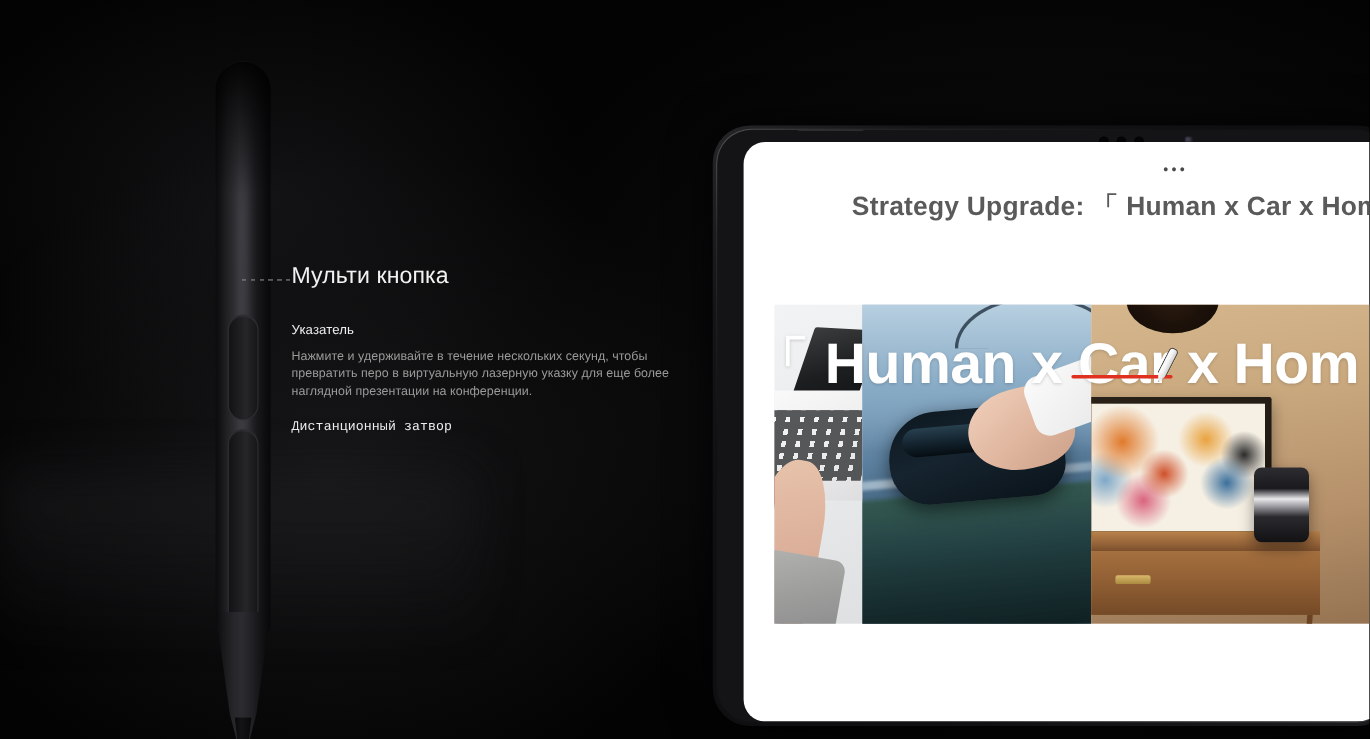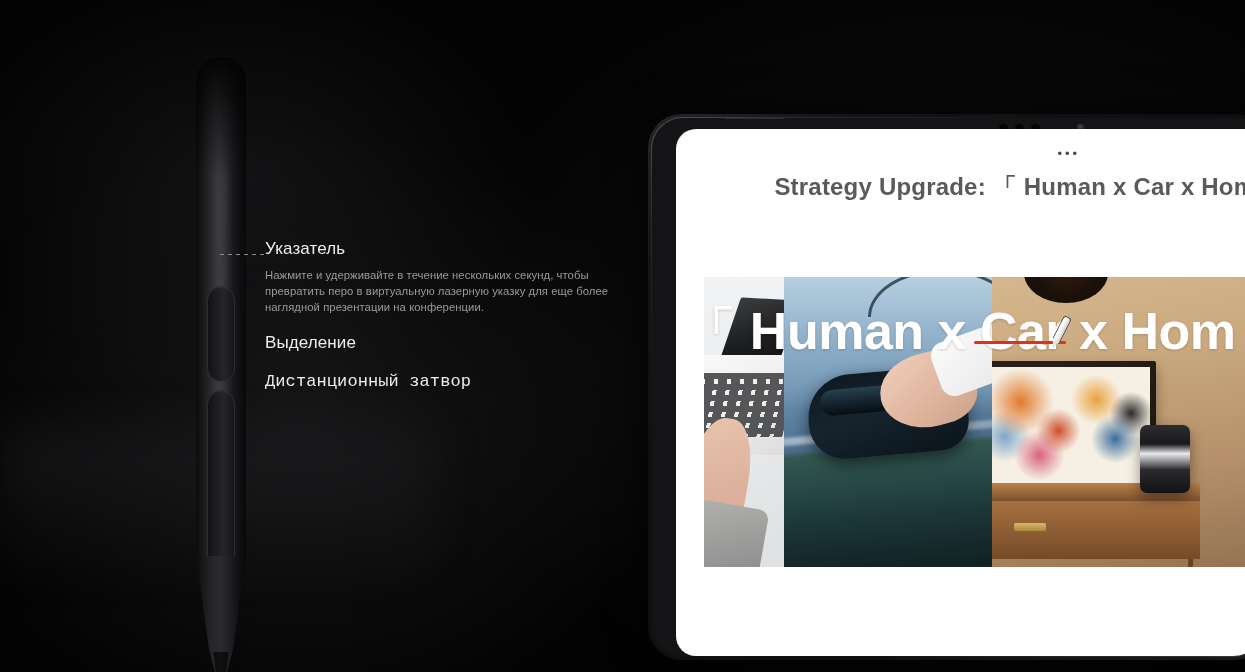--- a/index.html
+++ b/index.html
@@ -83,21 +83,21 @@
 
   
   .copy { position: absolute; left: 265px; top: 238px; width: 350px; }
   .copy h1 {
     font-size: 21px; font-weight: 400; color: #f2f2f2;
     letter-spacing: .1px; line-height: 1.2; margin-bottom: 30px;
   }
   .copy .sec { margin-bottom: 17px; }
   .copy .sec:last-child { margin-bottom: 0; font-family: Liberation Mono, monospace; }
   .copy h2 {
-    font-size: 17px; font-weight: 400; color: #ededed;
+    font-size: 12px; font-weight: 400; color: #ededed;
     letter-spacing: .1px; line-height: 1.3; margin-bottom: 7px;
   }
   .copy p {
     font-size: 11.3px; font-weight: 400; color: #9a9a9a;
     line-height: 1.42; letter-spacing: .05px;
   }
 
   
   .tablet {
     position: absolute; left: 648px; top: 114px;
@@ -365,28 +365,28 @@
     <div class="pen-top-fade"></div>
     <div class="pen-button upper"></div>
     <div class="pen-button lower"></div>
     <div class="pen-taper"></div>
     <div class="pen-nib"></div>
   </div>
 
   <div class="leader"></div>
 
   <div class="copy">
+    <h1>Мульти кнопка</h1>
 
     <div class="sec">
       <h2>Указатель</h2>
       <p>Нажмите и удерживайте в течение нескольких секунд, чтобы превратить перо в виртуальную лазерную указку для еще более наглядной презентации на конференции.</p>
     </div>
 
     <div class="sec">
-      <h2>Выделение</h2>
     </div>
 
     <div class="sec">
       <h2>Дистанционный затвор</h2>
     </div>
   </div>
 
   <div class="tablet">
     <div class="tablet-rim">
       <div class="tablet-body">

